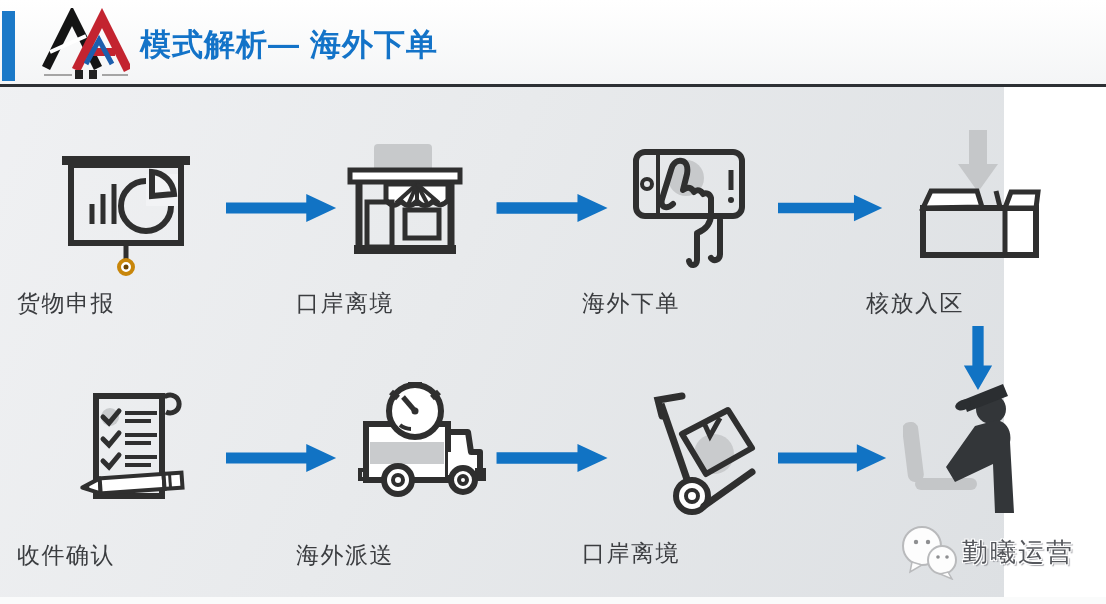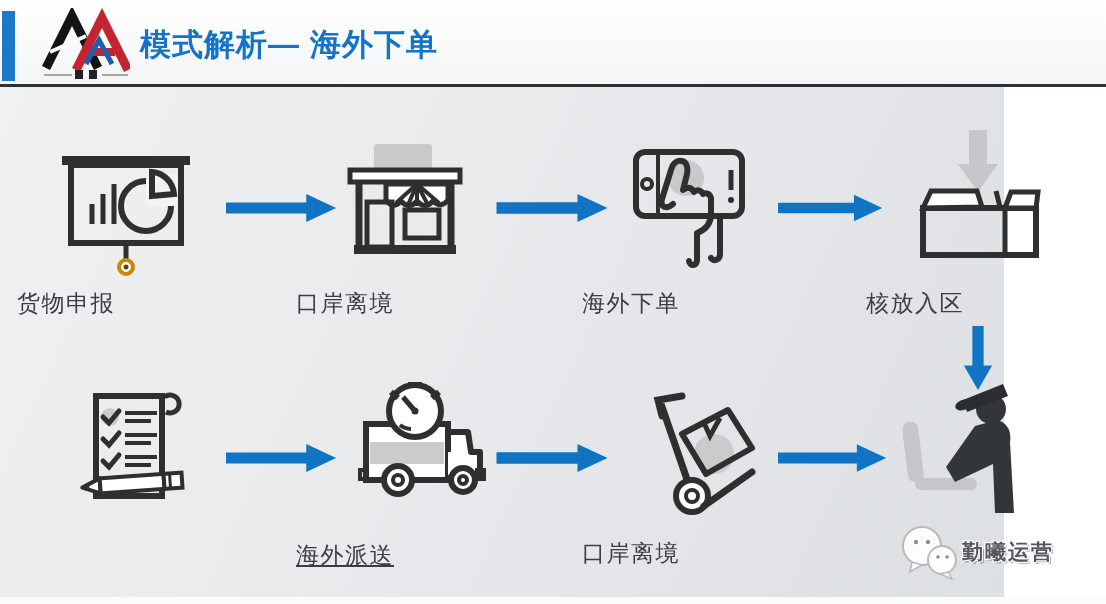--- a/index.html
+++ b/index.html
@@ -10,21 +10,21 @@
   .header-rule{position:absolute;left:0;top:84px;width:1106px;height:3px;background:#2d3034;}
   .accent-bar{position:absolute;left:2px;top:11px;width:13px;height:70px;background:#1b79c8;}
   .logo{position:absolute;left:42px;top:8px;}
   .title{position:absolute;left:140px;top:24px;display:flex;gap:10px;font-size:31px;font-weight:bold;color:#1373c8;letter-spacing:1px;white-space:nowrap;}
   
   .label{position:absolute;width:220px;margin-left:-110px;text-align:left;font-size:23px;color:#3b3d40;letter-spacing:1.5px;}
   .icon{position:absolute;}
   .arrow-h{position:absolute;height:32px;}
   .arrow-v{position:absolute;}
   .watermark{position:absolute;left:898px;top:524px;display:flex;align-items:center;gap:2px;}
-  .wm-text{font-size:21px;font-weight:bold;color:#55575c;letter-spacing:2px;white-space:nowrap;
+  .wm-text{font-size:26px;font-weight:normal;color:#55575c;letter-spacing:2px;white-space:nowrap;
     text-shadow:-1px -1px 0 #fff,1px -1px 0 #fff,-1px 1px 0 #fff,1px 1px 0 #fff,2px 2px 1px rgba(60,60,70,.45);}
   .bottom-strip{position:absolute;left:0;top:597px;width:1106px;height:7px;background:#fafbfb;}
   svg{display:block;}
 </style>
 </head>
 <body>
 
 <div class="slide">
 
   <div class="header"></div>
@@ -221,21 +221,22 @@
     <svg width="126" height="32" viewBox="0 0 120 34">
         <polygon points="0,11 86,11 86,2 118,17 86,32 86,23 0,23" fill="#1173c4"></polygon>
       </svg>
   </div>
   <div class="arrow-h" style="left:778px;top:442px;">
     <svg width="110" height="32" viewBox="0 0 120 34">
         <polygon points="0,11 86,11 86,2 118,17 86,32 86,23 0,23" fill="#1173c4"></polygon>
       </svg>
   </div>
 
-  <div class="label" style="left:406px;top:540px;text-decoration:underline;">海外派送</div>
+  <div class="label" style="left:127px;top:540px;">收件确认</div>
+  <div class="label" style="left:406px;top:540px;">海外派送</div>
   <div class="label" style="left:692px;top:538px;">口岸离境</div>
 
   <div class="watermark">
     <span>
       <svg width="62" height="56" viewBox="0 0 62 56">
         <circle cx="24" cy="22" r="19" fill="#fdfdfd" stroke="#b9babc" stroke-width="2"></circle>
         <polygon points="14,38 12,48 24,41" fill="#fdfdfd" stroke="#b9babc" stroke-width="1.5"></polygon>
         <circle cx="18" cy="18" r="2.2" fill="#8e8f91"></circle>
         <circle cx="30" cy="18" r="2.2" fill="#8e8f91"></circle>
         <circle cx="44" cy="36" r="14" fill="#fdfdfd" stroke="#b9babc" stroke-width="2"></circle>

